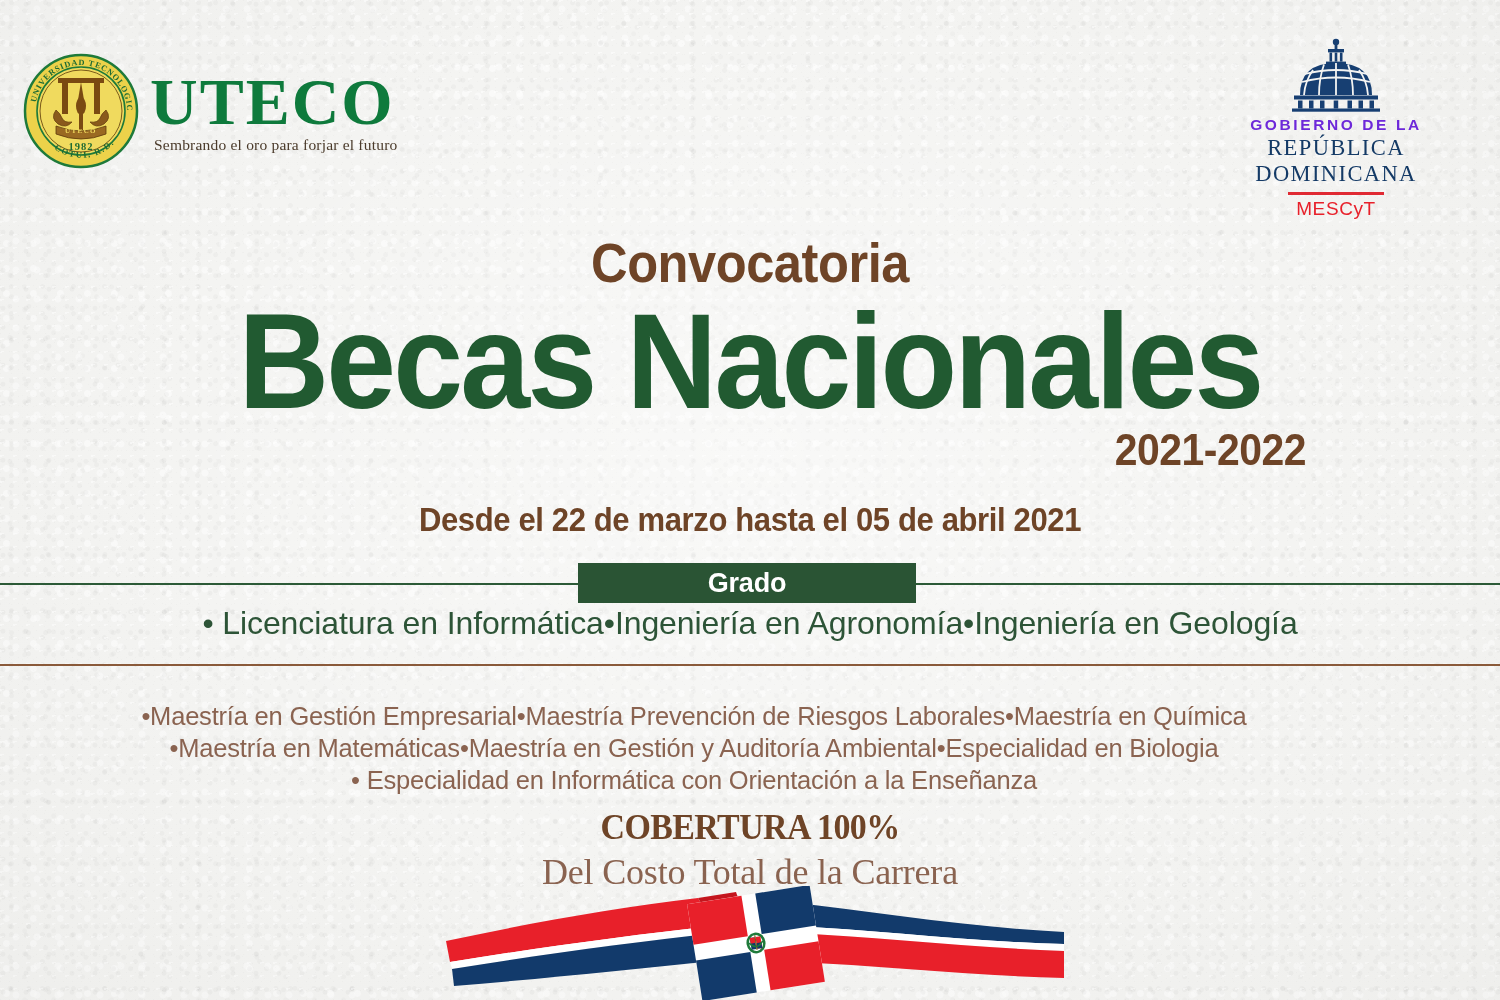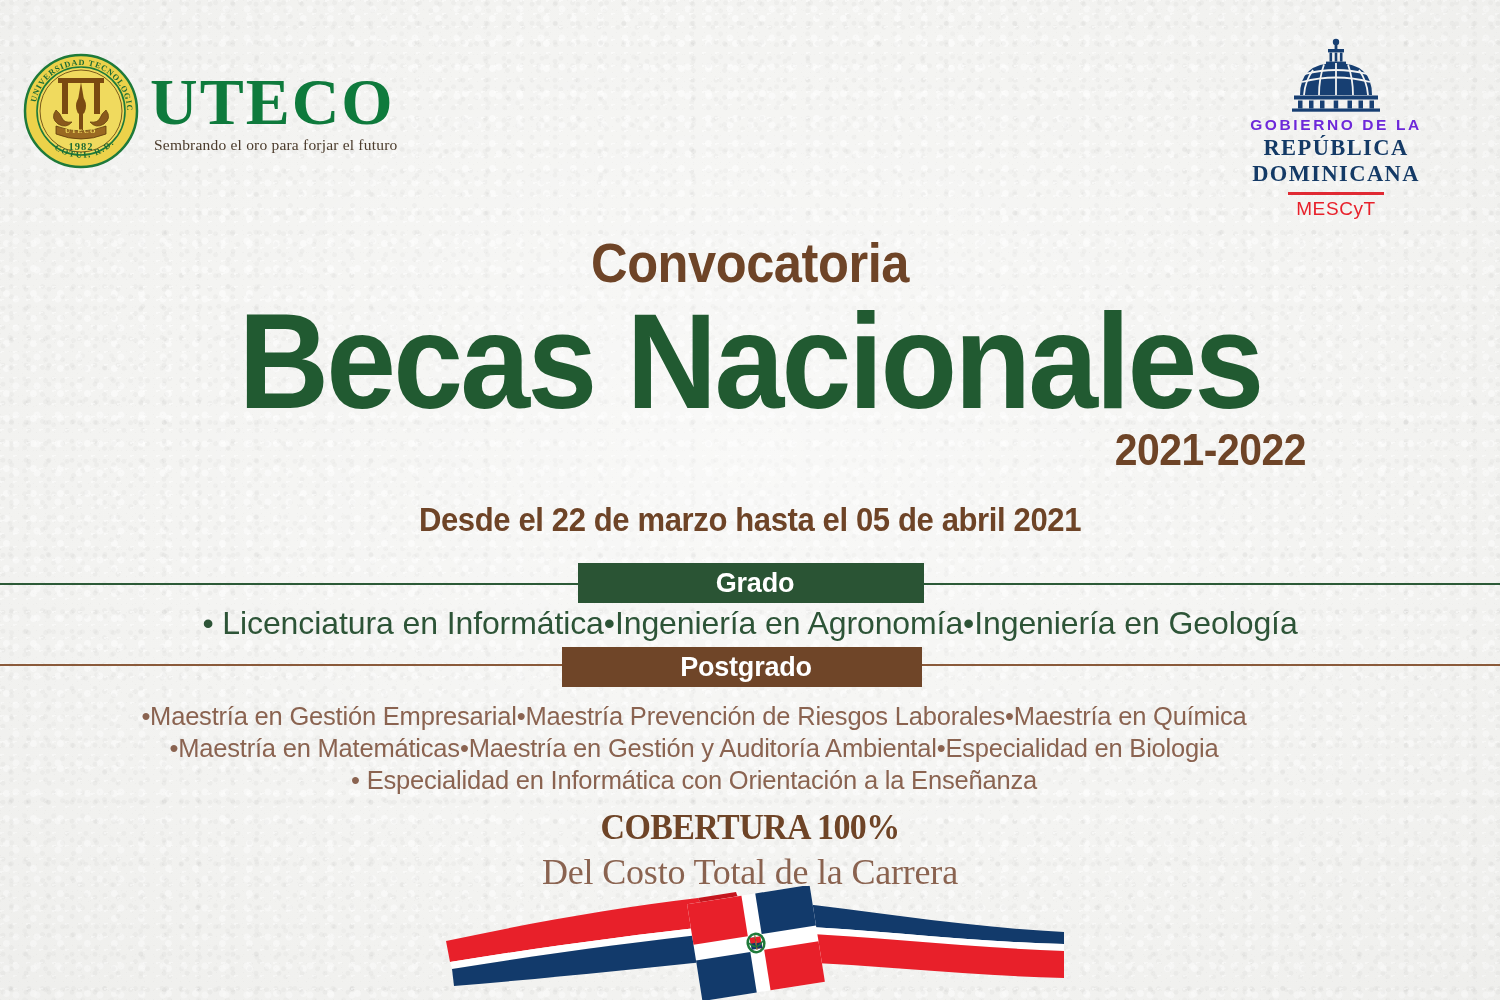--- a/index.html
+++ b/index.html
@@ -57,21 +57,21 @@
   }
 
   
   #gov-logo{right:14px;top:38px;width:300px;text-align:center;}
   #gov-dome{display:block;margin:0 auto;}
   #gov-line1{
     font-size:15.5px;letter-spacing:2.6px;color:#6d28d9;font-weight:bold;margin-top:4px;
   }
   #gov-line2{
     font-family:"Liberation Serif", serif;
-    font-size:22.5px;letter-spacing:1.4px;color:#143a66;font-weight:bold;margin-top:1px;
+    font-size:22.5px;letter-spacing:1.4px;color:#143a66;font-weight:normal;margin-top:1px;
   }
   #gov-rule{width:96px;height:3px;background:#e02a33;margin:5px auto 3px;}
   #gov-mescyt{
     font-size:19px;font-weight:normal;letter-spacing:.6px;color:#e8202a;
   }
 
   
   #headline{left:0;top:236px;width:1500px;text-align:center;}
   #kicker{
     font-size:55px;font-weight:bold;color:#6e4427;letter-spacing:-.5px;
@@ -93,21 +93,21 @@
     transform:scaleX(.94);
   }
 
   
   .rule{position:absolute;left:0;width:1500px;height:2px;z-index:2;}
   #rule-grado{top:583px;background:#2c5a37;}
   #rule-postgrado{top:664px;background:#8a5a3a;}
 
   .band{
     position:absolute;z-index:4;height:40px;line-height:40px;
-    text-align:center;color:#ffffff;font-weight:bold;font-size:27px;letter-spacing:-.2px;padding-left:8px;
+    text-align:center;color:#ffffff;font-weight:bold;font-size:27px;letter-spacing:-.2px;
   }
   #band-grado{left:578px;top:563px;width:338px;background:#2a5434;}
   #band-postgrado{left:562px;top:647px;width:352px;background:#6f4528;}
 
   
   #grado-list{left:0;top:603px;width:1500px;text-align:center;}
   #grado-list .line{
     font-size:32px;color:#2d5437;letter-spacing:-.1px;line-height:1.25;
     font-weight:400;
   }
@@ -226,21 +226,20 @@
   </div>
 
   <div class="rule" id="rule-grado"></div>
   <div class="band" id="band-grado">Grado</div>
 
   <div class="layer" id="grado-list">
     <div class="line">•  Licenciatura en Informática•Ingeniería en Agronomía•Ingeniería en Geología</div>
   </div>
 
   <div class="rule" id="rule-postgrado"></div>
-  <div class="band" id="band-postgrado">Postgrado</div>
 
   <div class="layer" id="postgrado-list">
     <div class="line">•Maestría en Gestión Empresarial•Maestría Prevención de Riesgos  Laborales•Maestría en Química</div>
     <div class="line">•Maestría en Matemáticas•Maestría en Gestión y Auditoría Ambiental•Especialidad en Biologia</div>
     <div class="line">• Especialidad en Informática con Orientación a la Enseñanza</div>
   </div>
 
   <div class="layer" id="coverage">
     <div id="coverage-title">COBERTURA 100%</div>
     <div id="coverage-sub">Del Costo Total de la Carrera</div>

